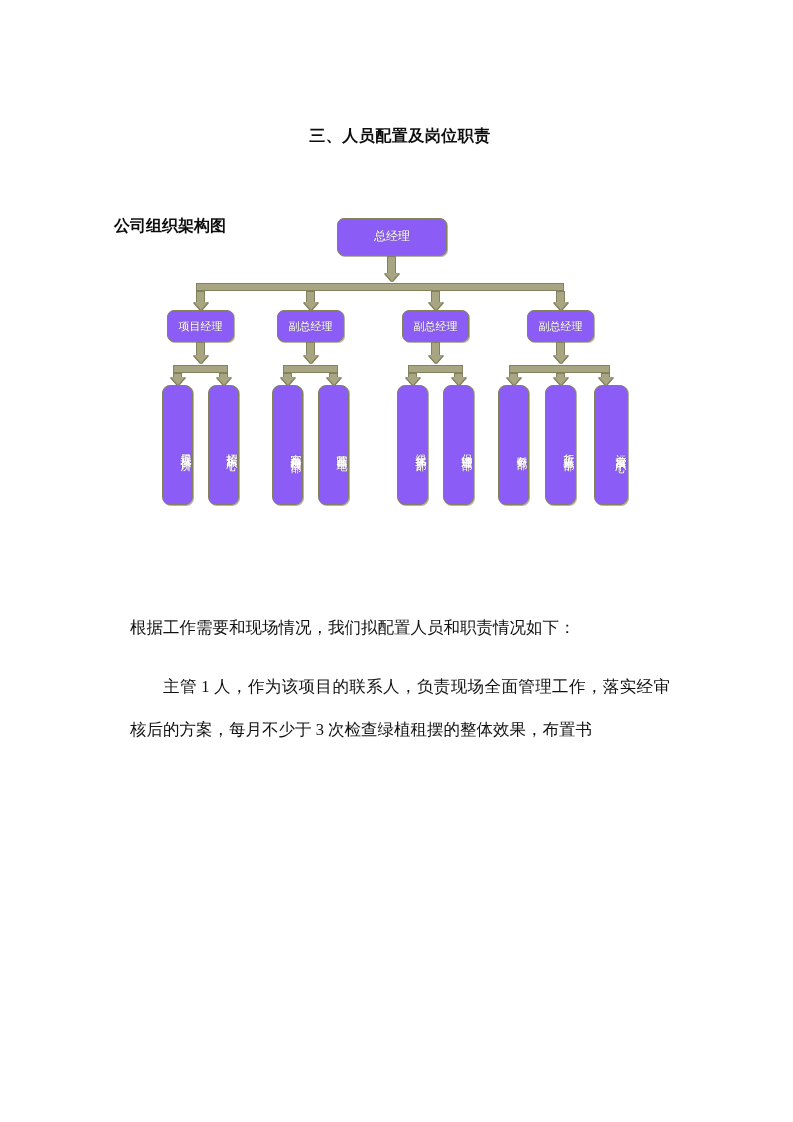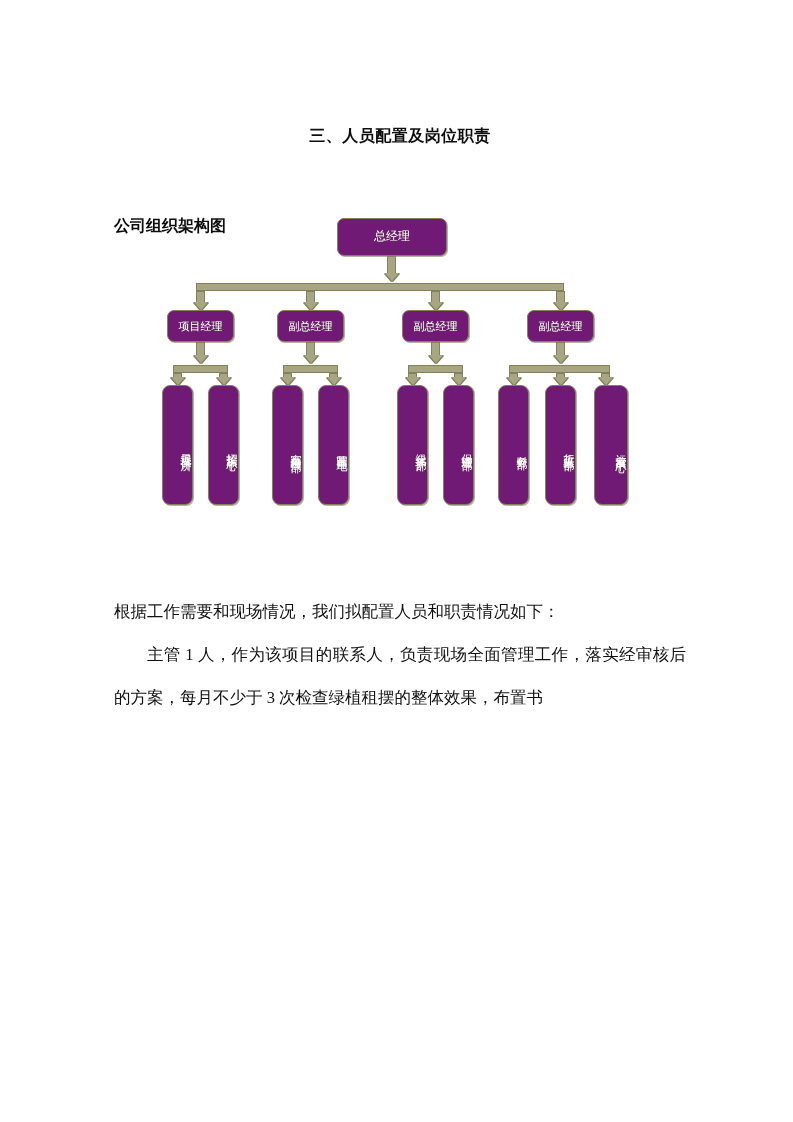--- a/index.html
+++ b/index.html
@@ -49,21 +49,21 @@
   .orgchart {
     position: absolute;
     left: 0;
     top: 210px;
     width: 793px;
     height: 310px;
   }
   .node {
     position: absolute;
     box-sizing: border-box;
-    background: #701a75;
+    background: #8b5cf6;
     border: 1px solid #83825d;
     border-radius: 7px;
     color: #ffffff;
     font-family: "Liberation Sans", "DejaVu Sans", sans-serif;
     font-size: 11px;
     line-height: 1.12;
     display: flex;
     align-items: center;
     justify-content: center;
     text-align: center;
@@ -105,21 +105,21 @@
     left: 114px;
     top: 590px;
     width: 572px;
     font-size: 16.5px;
     line-height: 43px;
     text-align: justify;
     text-justify: inter-ideograph;
     color: #111111;
   }
   .body-text p {
-    margin: 0;
+    margin: 16px;
   }
   .body-text p.indent {
     text-indent: 2em;
   }
 </style>
 </head>
 <body>
 
 <div class="page">
 

